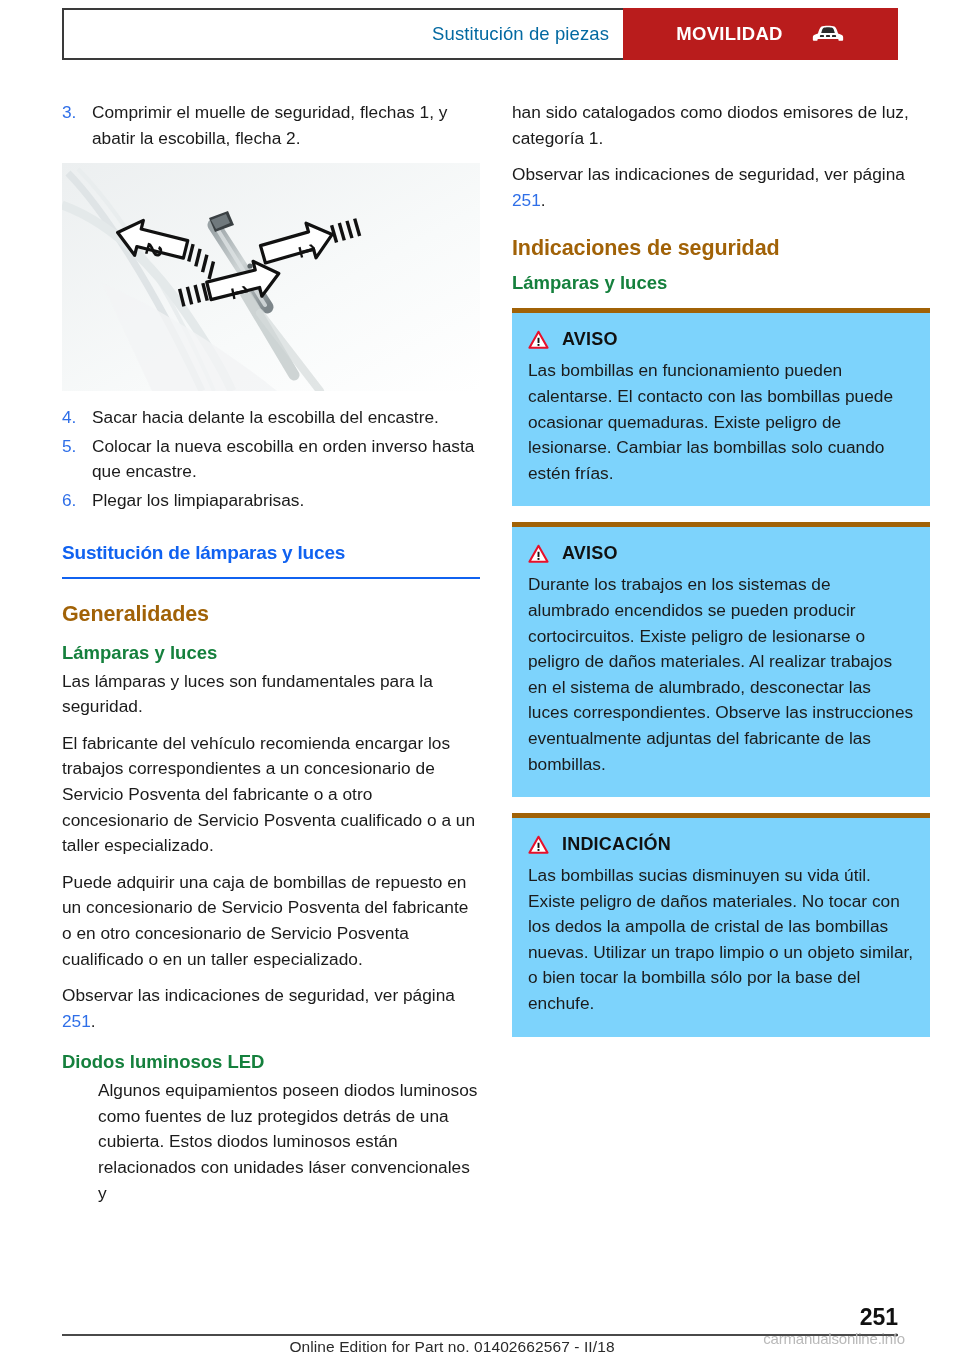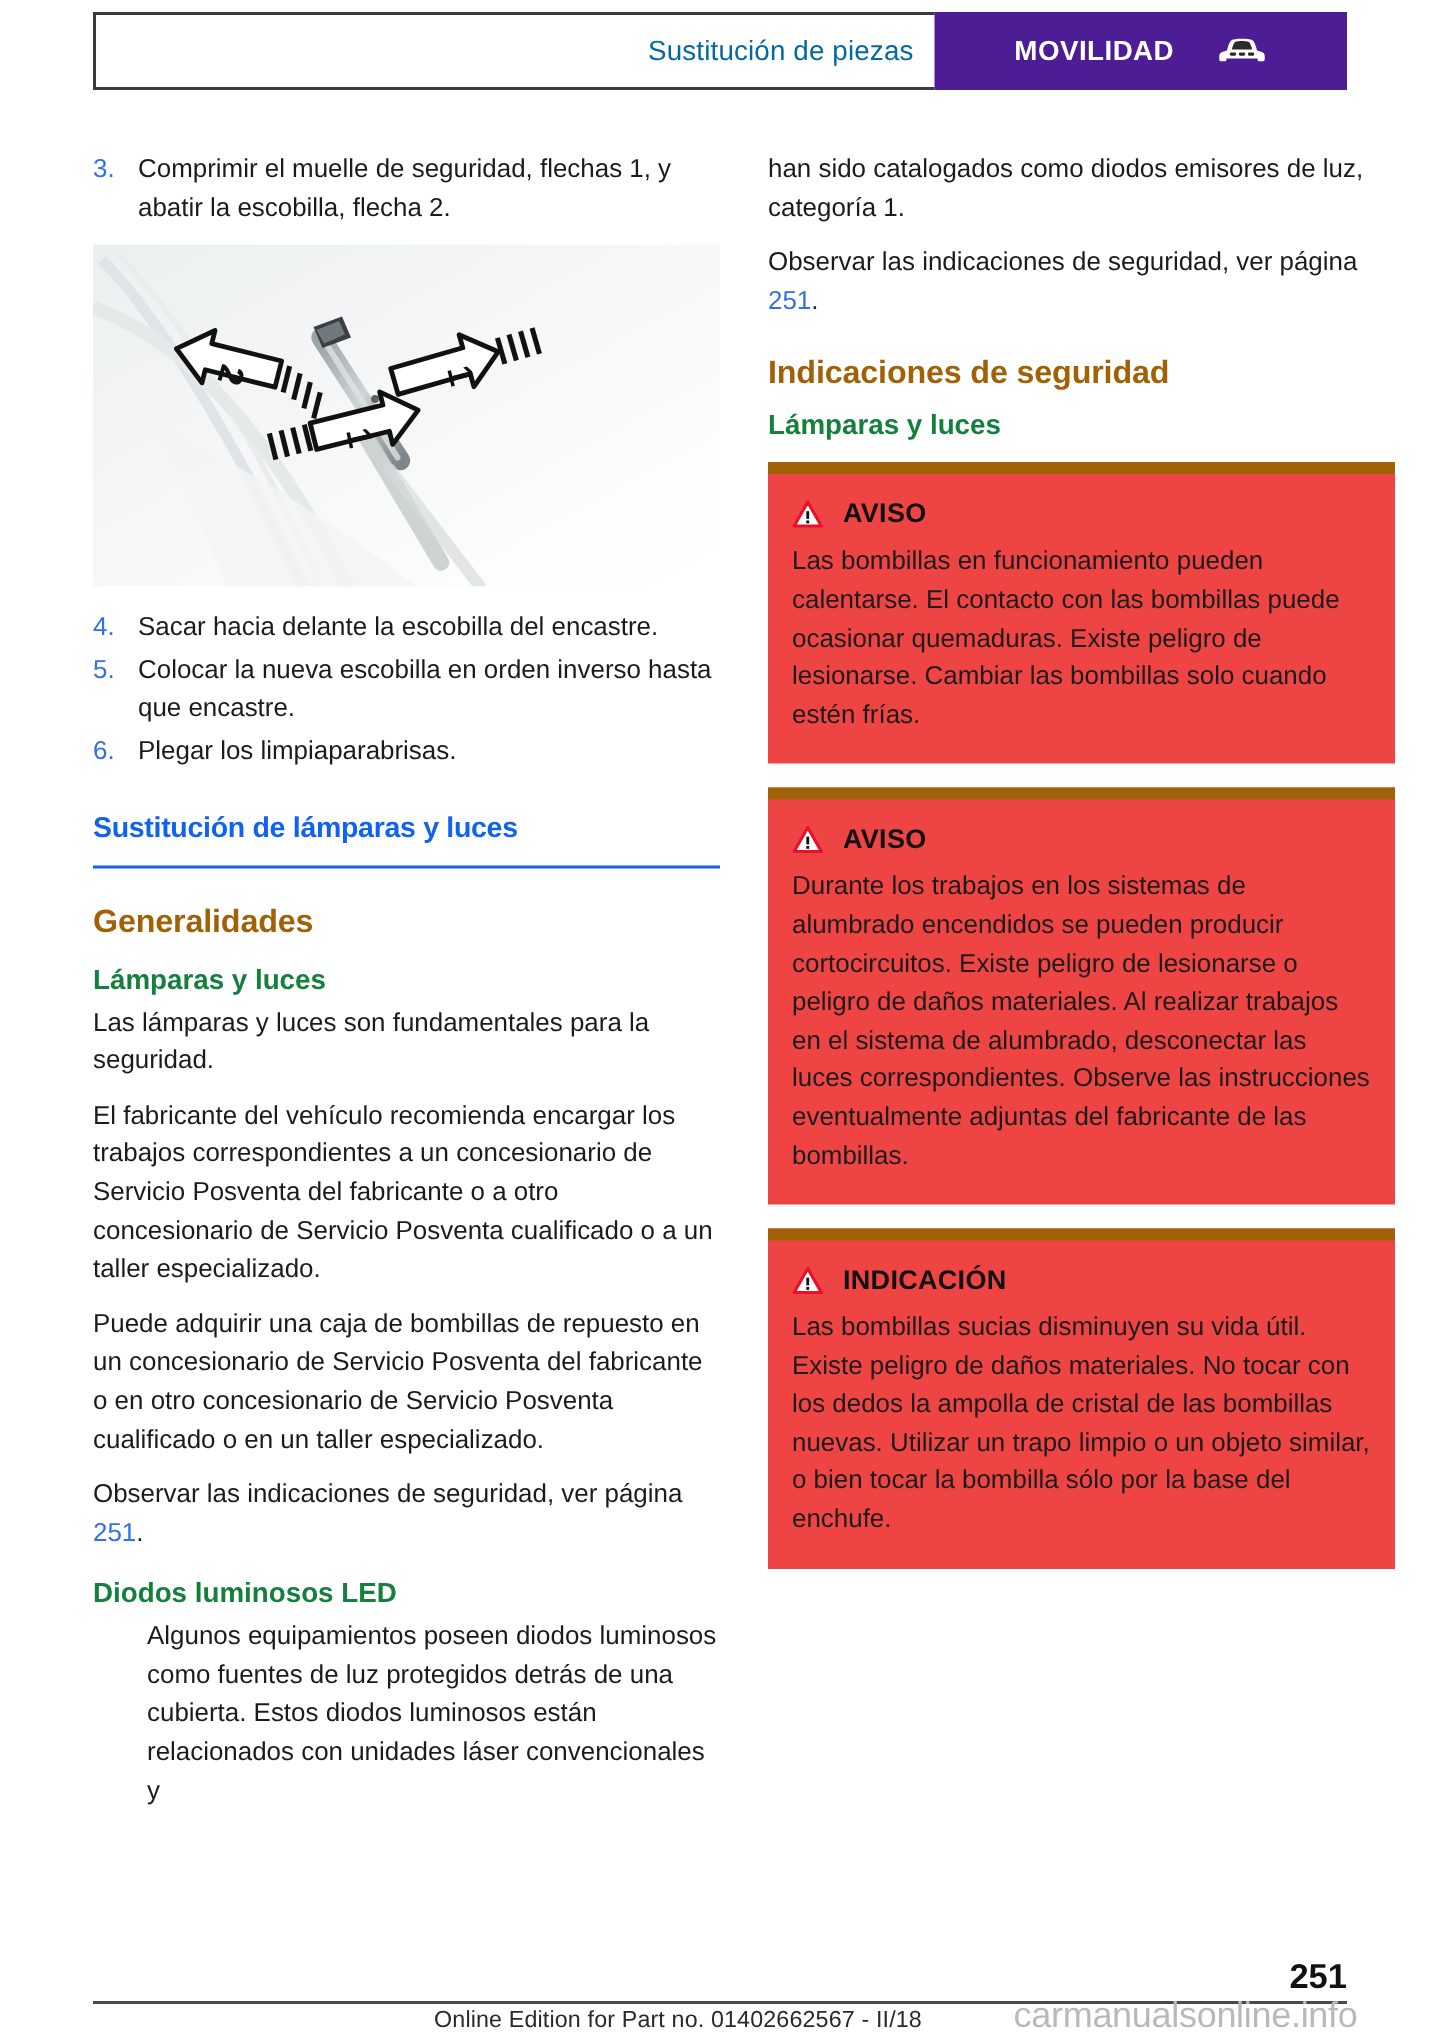--- a/index.html
+++ b/index.html
@@ -40,21 +40,21 @@
     padding-right: 14px;
     background: #ffffff;
   }
   .header-left-text {
     font-size: 18.5px;
     color: #0369a1;
     letter-spacing: 0.1px;
   }
   .header-right {
     flex: 0 0 275px;
-    background: #4c1d95;
+    background: #b91c1c;
     display: flex;
     align-items: center;
     justify-content: center;
     gap: 28px;
   }
   .header-right-text {
     font-size: 18.5px;
     font-weight: bold;
     color: #ffffff;
     letter-spacing: 0.3px;
@@ -133,22 +133,22 @@
     line-height: 23px;
     font-weight: bold;
     color: #15803d;
     margin-top: 16px;
     margin-bottom: 5px;
   }
   h3.h3.first { margin-top: 0; }
 
   
   .notice {
-    background: #ef4444;
-    border-top: 8px solid #a16207;
+    background: #7dd3fc;
+    border-top: 5px solid #a16207;
     padding: 16px 16px 20px 16px;
     margin-bottom: 16px;
   }
   .notice-head {
     display: flex;
     align-items: center;
     gap: 13px;
     margin-bottom: 8px;
   }
   .warn-tri { width: 21px; height: 19px; display:block; flex: 0 0 auto; }
@@ -189,21 +189,21 @@
     text-align: center;
     font-size: 15.5px;
     color: #2a2a2a;
     letter-spacing: 0.1px;
     margin-left: 24px;
   }
   .watermark {
     position: absolute;
     right: 55px;
     top: 1330px;
-    font-size: 24px;
+    font-size: 15px;
     color: #b9b9b9;
     letter-spacing: -0.2px;
     text-align: right;
   }
 </style>
 </head>
 <body>
 
 <div class="page">
 

